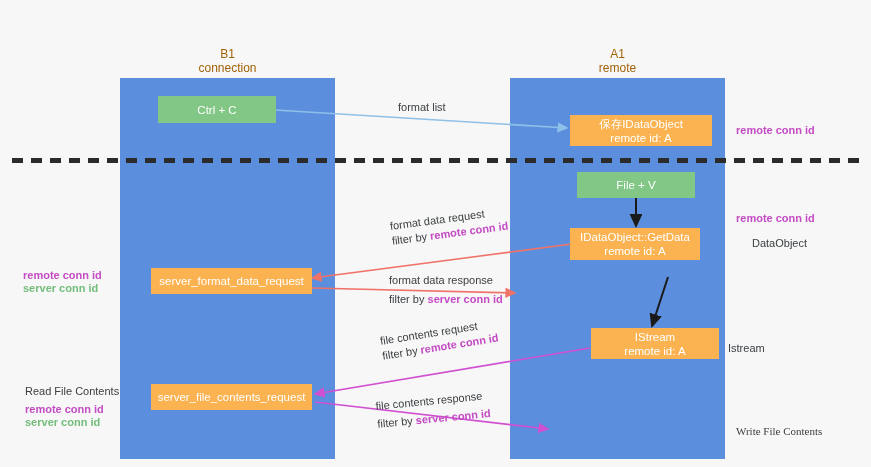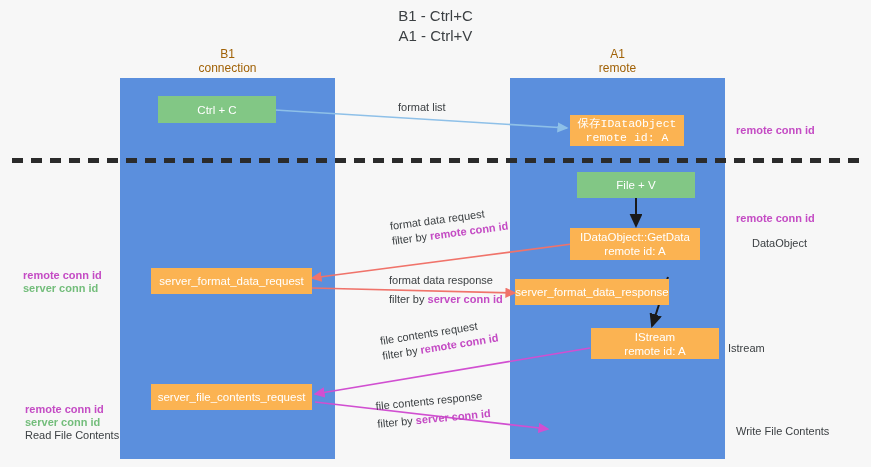--- a/index.html
+++ b/index.html
@@ -111,22 +111,20 @@
   }
 </style>
 </head>
 <body>
 
 <div id="stage">
 
   <div class="abs lane" id="lane-b1"></div>
   <div class="abs lane" id="lane-a1"></div>
 
-  <div class="abs" id="title">B1 - Ctrl+C
-A1 - Ctrl+V</div>
 
   <div class="abs col-head" id="head-b1">B1
 connection</div>
   <div class="abs col-head" id="head-a1">A1
 remote</div>
 
   <svg id="wires">
     <defs>
       <marker id="ah-blue" markerWidth="7" markerHeight="7" refX="6" refY="3.2" orient="auto">
         <path d="M0,0 L7,3.2 L0,6.4 Z" fill="#8ec0e8"></path>
@@ -154,31 +152,30 @@
 
     <path d="M590,348 L315,394" stroke="#d14fd1" stroke-width="1.6" fill="none" marker-end="url(#ah-magenta)"></path>
 
     <path d="M315,402 L548,429" stroke="#d14fd1" stroke-width="1.6" fill="none" marker-end="url(#ah-magenta)"></path>
   </svg>
 
   <div class="abs" id="separator"></div>
 
   <div class="abs node green" style="left:158px; top:96px; width:118px; height:27px;">Ctrl + C</div>
 
-  <div class="abs node orange" style="left:570px; top:115px; width:114px; height:31px;font-family:Liberation Mono, monospace;">保存IDataObject
+  <div class="abs node orange" style="left:570px; top:115px; width:142px; height:31px;">保存IDataObject
 remote id: A</div>
 
   <div class="abs node green" style="left:577px; top:172px; width:118px; height:26px;">File + V</div>
 
   <div class="abs node orange" style="left:570px; top:228px; width:130px; height:32px;">IDataObject::GetData
 remote id: A</div>
 
   <div class="abs node orange" style="left:151px; top:268px; width:161px; height:26px;">server_format_data_request</div>
 
-  <div class="abs node orange" style="left:515px; top:279px; width:154px; height:26px;">server_format_data_response</div>
 
   <div class="abs node orange" style="left:591px; top:328px; width:128px; height:31px;">IStream
 remote id: A</div>
 
   <div class="abs node orange" style="left:151px; top:384px; width:161px; height:26px;">server_file_contents_request</div>
 
 
   <div class="abs edge-label" style="left:398px; top:100px;">
     <div>format list</div>
   </div>
@@ -204,22 +201,22 @@
   </div>
 
   <div class="abs legend-remote" style="left:736px; top:123px;">remote conn id</div>
 
   <div class="abs legend-remote" style="left:736px; top:211px;">remote conn id</div>
 
   <div class="abs side-note" style="left:731px; top:236px;padding-left:21px;">DataObject</div>
 
   <div class="abs side-note" style="left:728px; top:341px;">Istream</div>
 
-  <div class="abs side-note" style="left:736px; top:424px;">Write File Contents</div>
+  <div class="abs side-note" style="left:736px; top:424px;font-family:Liberation Serif, serif;">Write File Contents</div>
 
   <div class="abs legend-remote" style="left:23px; top:268px;">remote conn id</div>
   <div class="abs legend-server" style="left:23px; top:281px;">server conn id</div>
 
-  <div class="abs side-note" style="left:25px; top:384px;margin-top:44px;">Read File Contents</div>
+  <div class="abs side-note" style="left:25px; top:384px;">Read File Contents</div>
   <div class="abs legend-remote" style="left:25px; top:402px;">remote conn id</div>
   <div class="abs legend-server" style="left:25px; top:415px;">server conn id</div>
 
 </div>
 
 </body></html>

